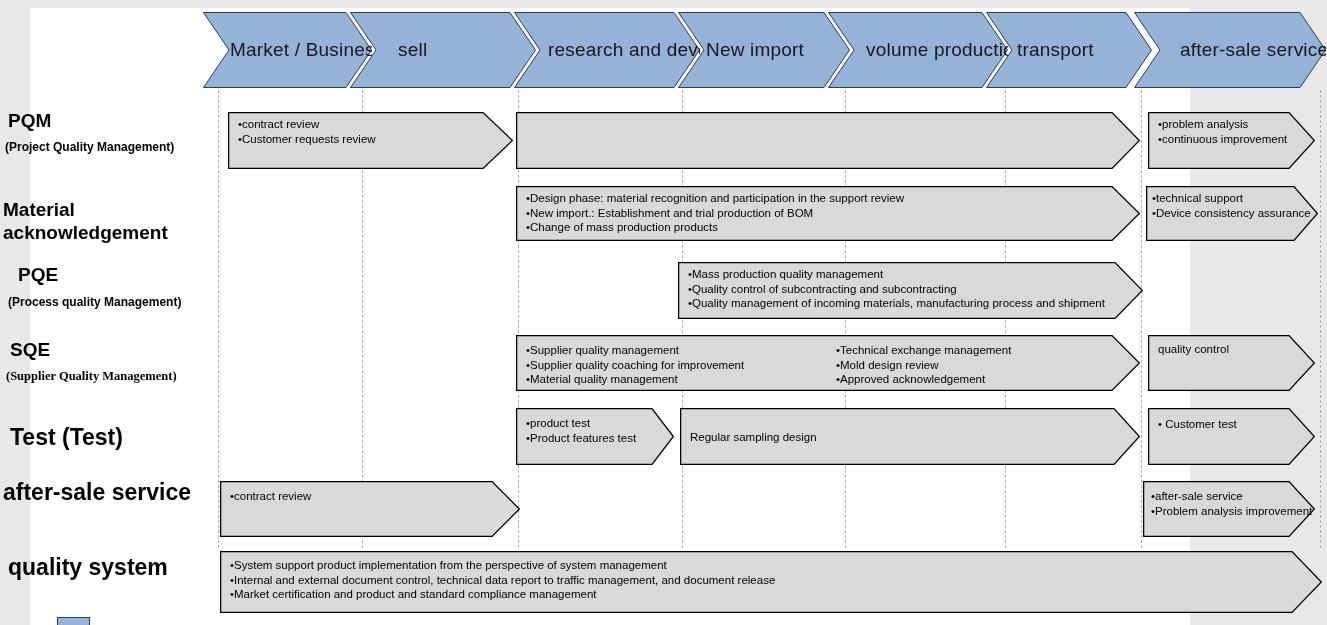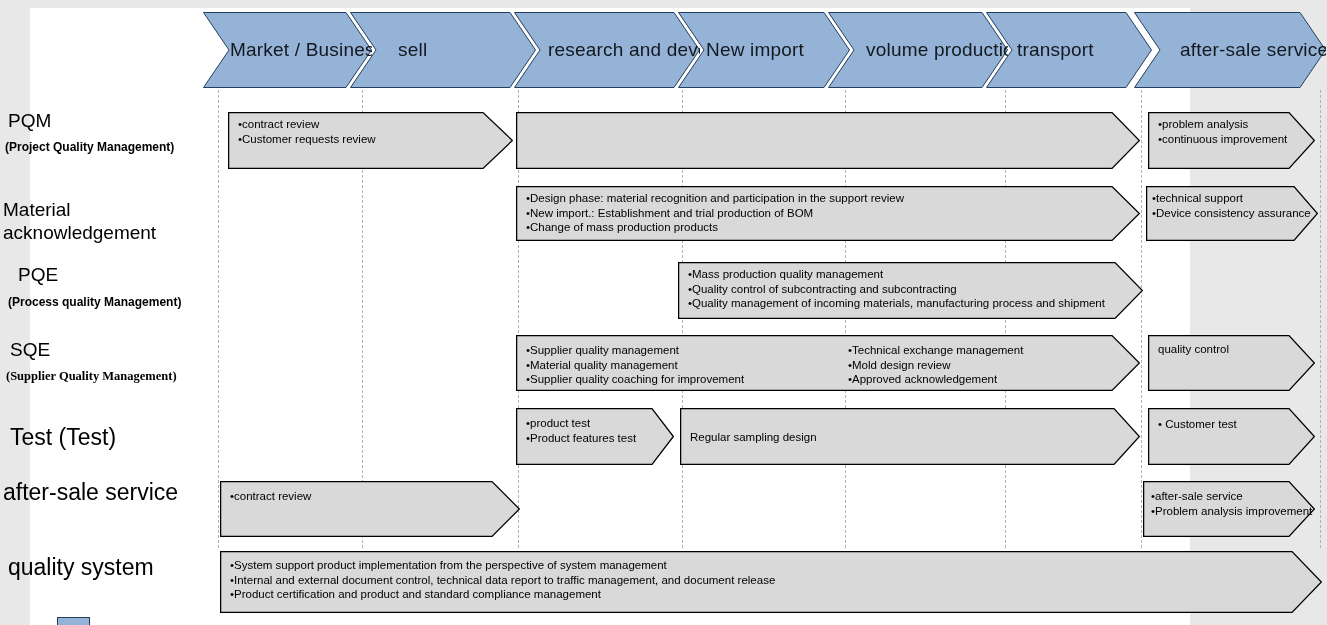--- a/index.html
+++ b/index.html
@@ -9,26 +9,26 @@
   .vdash{position:absolute;top:90px;height:458px;width:0;border-left:1px dashed #b3b3b3;}
 
   .chev{position:absolute;top:12px;height:76px;overflow:hidden;}
   .chev-label{position:absolute;left:30px;top:0;height:76px;display:flex;align-items:center;
     font-size:19px;color:#14181f;white-space:nowrap;letter-spacing:.2px;}
   .shape-svg{position:absolute;left:0;top:0;}
 
   .box{position:absolute;}
   .box-text{position:absolute;left:10px;top:5px;right:24px;font-size:11.5px;line-height:14.6px;color:#000;}
   .box-text.vcenter{top:50%;transform:translateY(-50%);}
-  .box-text.cols{display:flex;gap:12px;}
+  .box-text.cols{display:flex;}
   .box-text.cols .c1{width:310px;flex:none;}
   .box-text.cols .c2{flex:1;}
   .ln{white-space:nowrap;}
 
-  .rowlabel{position:absolute;font-weight:normal;color:#000;}
+  .rowlabel{position:absolute;font-weight:bold;color:#000;}
   .rl-big{font-size:19px;}
   .rl-med{font-size:23px;}
   .rl-sub{font-size:12px;font-weight:bold;}
   .rl-sub.serif{font-family:"Liberation Serif",serif;font-size:12.5px;}
   .wrap200{width:200px;line-height:23px;}
 
   .clipped{position:absolute;border:1px solid #243f5e;}
 </style>
 </head>
 <body>
@@ -111,22 +111,22 @@
     </div>
   </div>
 
   <div class="box" style="left:516px;top:335px;width:624px;height:56px">
       <svg width="624" height="56" class="shape-svg">
         <polygon points="0.6,0.6 596,0.6 623.4,28 596,55.4 0.6,55.4" fill="#d9d9d9" stroke="#000000" stroke-width="1.3"></polygon>
       </svg>
     <div class="box-text cols" style="top:8px">
       <div class="c1">
         <div class="ln">•Supplier quality management</div>
+        <div class="ln">•Supplier quality coaching for improvement</div>
         <div class="ln">•Material quality management</div>
-        <div class="ln">•Supplier quality coaching for improvement</div>
       </div>
       <div class="c2">
         <div class="ln">•Technical exchange management</div>
         <div class="ln">•Mold design review</div>
         <div class="ln">•Approved acknowledgement</div>
       </div>
     </div>
   </div>
   <div class="box" style="left:1148px;top:335px;width:167px;height:56px">
       <svg width="167" height="56" class="shape-svg">
@@ -181,21 +181,21 @@
     </div>
   </div>
 
   <div class="box" style="left:220px;top:551px;width:1102px;height:62px">
       <svg width="1102" height="62" class="shape-svg">
         <polygon points="0.6,0.6 1072,0.6 1101.4,31 1072,61.4 0.6,61.4" fill="#d9d9d9" stroke="#000000" stroke-width="1.3"></polygon>
       </svg>
     <div class="box-text" style="top:7px">
       <div class="ln">•System support product implementation from the perspective of system management</div>
       <div class="ln">•Internal and external document control, technical data report to traffic management, and document release</div>
-      <div class="ln">•Product certification and product and standard compliance management</div>
+      <div class="ln">•Market certification and product and standard compliance management</div>
     </div>
   </div>
 
   <div class="chev" style="left:203px;width:169px">
       <svg width="169" height="76" class="shape-svg">
         <polygon points="0.5,0.5 143,0.5 168.5,38 143,75.5 0.5,75.5 26,38" fill="#95b3d7" stroke="#243f5e" stroke-width="1"></polygon>
       </svg>
     <span class="chev-label" style="left:27px">Market / Business</span>
   </div>
   <div class="chev" style="left:514px;width:186px">

